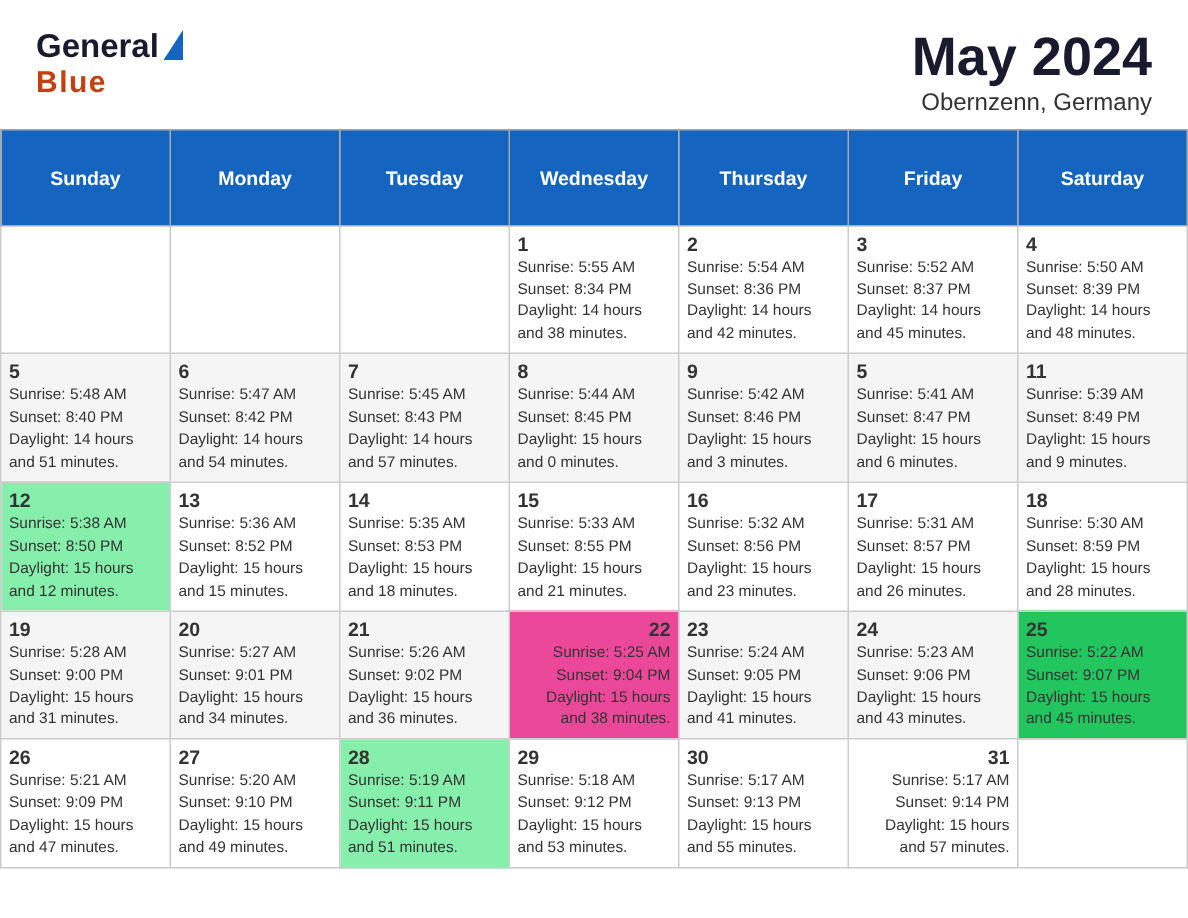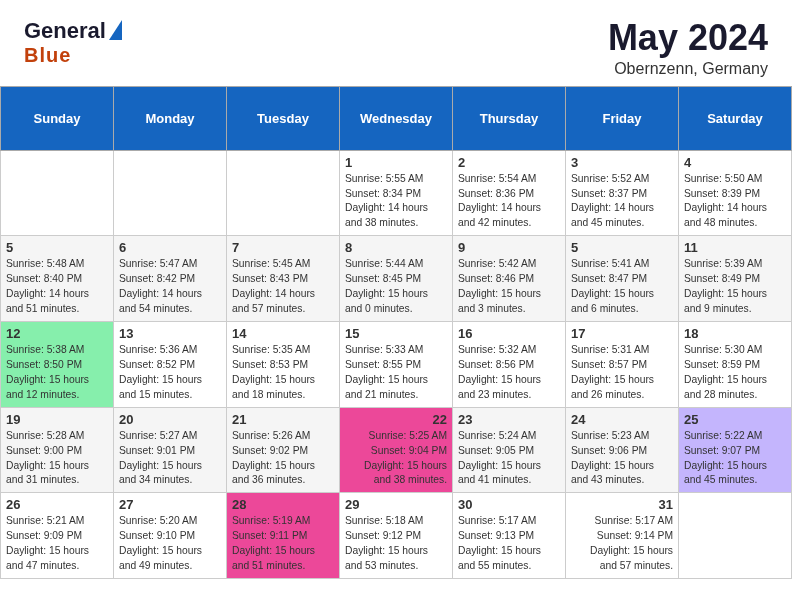--- a/index.html
+++ b/index.html
@@ -155,25 +155,25 @@
         <td style="background-color: rgb(255, 255, 255);"><span class="day-num">17</span><span class="cell-content">Sunrise: 5:31 AM<br>Sunset: 8:57 PM<br>Daylight: 15 hours and 26 minutes.</span></td>
         <td style="background-color: rgb(255, 255, 255);"><span class="day-num">18</span><span class="cell-content">Sunrise: 5:30 AM<br>Sunset: 8:59 PM<br>Daylight: 15 hours and 28 minutes.</span></td>
       </tr>
       <tr>
         <td style="background-color: rgb(245, 245, 245);"><span class="day-num">19</span><span class="cell-content">Sunrise: 5:28 AM<br>Sunset: 9:00 PM<br>Daylight: 15 hours and 31 minutes.</span></td>
         <td style="background-color: rgb(245, 245, 245);"><span class="day-num">20</span><span class="cell-content">Sunrise: 5:27 AM<br>Sunset: 9:01 PM<br>Daylight: 15 hours and 34 minutes.</span></td>
         <td style="background-color: rgb(245, 245, 245);"><span class="day-num">21</span><span class="cell-content">Sunrise: 5:26 AM<br>Sunset: 9:02 PM<br>Daylight: 15 hours and 36 minutes.</span></td>
         <td style="background-color: #ec4899; text-align: right;"><span class="day-num">22</span><span class="cell-content">Sunrise: 5:25 AM<br>Sunset: 9:04 PM<br>Daylight: 15 hours and 38 minutes.</span></td>
         <td style="background-color: rgb(245, 245, 245);"><span class="day-num">23</span><span class="cell-content">Sunrise: 5:24 AM<br>Sunset: 9:05 PM<br>Daylight: 15 hours and 41 minutes.</span></td>
         <td style="background-color: rgb(245, 245, 245);"><span class="day-num">24</span><span class="cell-content">Sunrise: 5:23 AM<br>Sunset: 9:06 PM<br>Daylight: 15 hours and 43 minutes.</span></td>
-        <td style="background-color: #c4b5fd;"><span class="day-num">25</span><span class="cell-content">Sunrise: 5:22 AM<br>Sunset: 9:07 PM<br>Daylight: 15 hours and 45 minutes.</span></td>
+        <td style="background-color: #22c55e;"><span class="day-num">25</span><span class="cell-content">Sunrise: 5:22 AM<br>Sunset: 9:07 PM<br>Daylight: 15 hours and 45 minutes.</span></td>
       </tr>
       <tr>
         <td style="background-color: rgb(255, 255, 255);"><span class="day-num">26</span><span class="cell-content">Sunrise: 5:21 AM<br>Sunset: 9:09 PM<br>Daylight: 15 hours and 47 minutes.</span></td>
         <td style="background-color: rgb(255, 255, 255);"><span class="day-num">27</span><span class="cell-content">Sunrise: 5:20 AM<br>Sunset: 9:10 PM<br>Daylight: 15 hours and 49 minutes.</span></td>
-        <td style="background-color: #ec4899;"><span class="day-num">28</span><span class="cell-content">Sunrise: 5:19 AM<br>Sunset: 9:11 PM<br>Daylight: 15 hours and 51 minutes.</span></td>
+        <td style="background-color: #86efac;"><span class="day-num">28</span><span class="cell-content">Sunrise: 5:19 AM<br>Sunset: 9:11 PM<br>Daylight: 15 hours and 51 minutes.</span></td>
         <td style="background-color: rgb(255, 255, 255);"><span class="day-num">29</span><span class="cell-content">Sunrise: 5:18 AM<br>Sunset: 9:12 PM<br>Daylight: 15 hours and 53 minutes.</span></td>
         <td style="background-color: rgb(255, 255, 255);"><span class="day-num">30</span><span class="cell-content">Sunrise: 5:17 AM<br>Sunset: 9:13 PM<br>Daylight: 15 hours and 55 minutes.</span></td>
         <td style="background-color: rgb(255, 255, 255); text-align: right;"><span class="day-num">31</span><span class="cell-content">Sunrise: 5:17 AM<br>Sunset: 9:14 PM<br>Daylight: 15 hours and 57 minutes.</span></td>
         <td class="empty-cell" style="background: rgb(255, 255, 255);"></td>
       </tr>
     </tbody>
 </table>
 
 </body></html>

